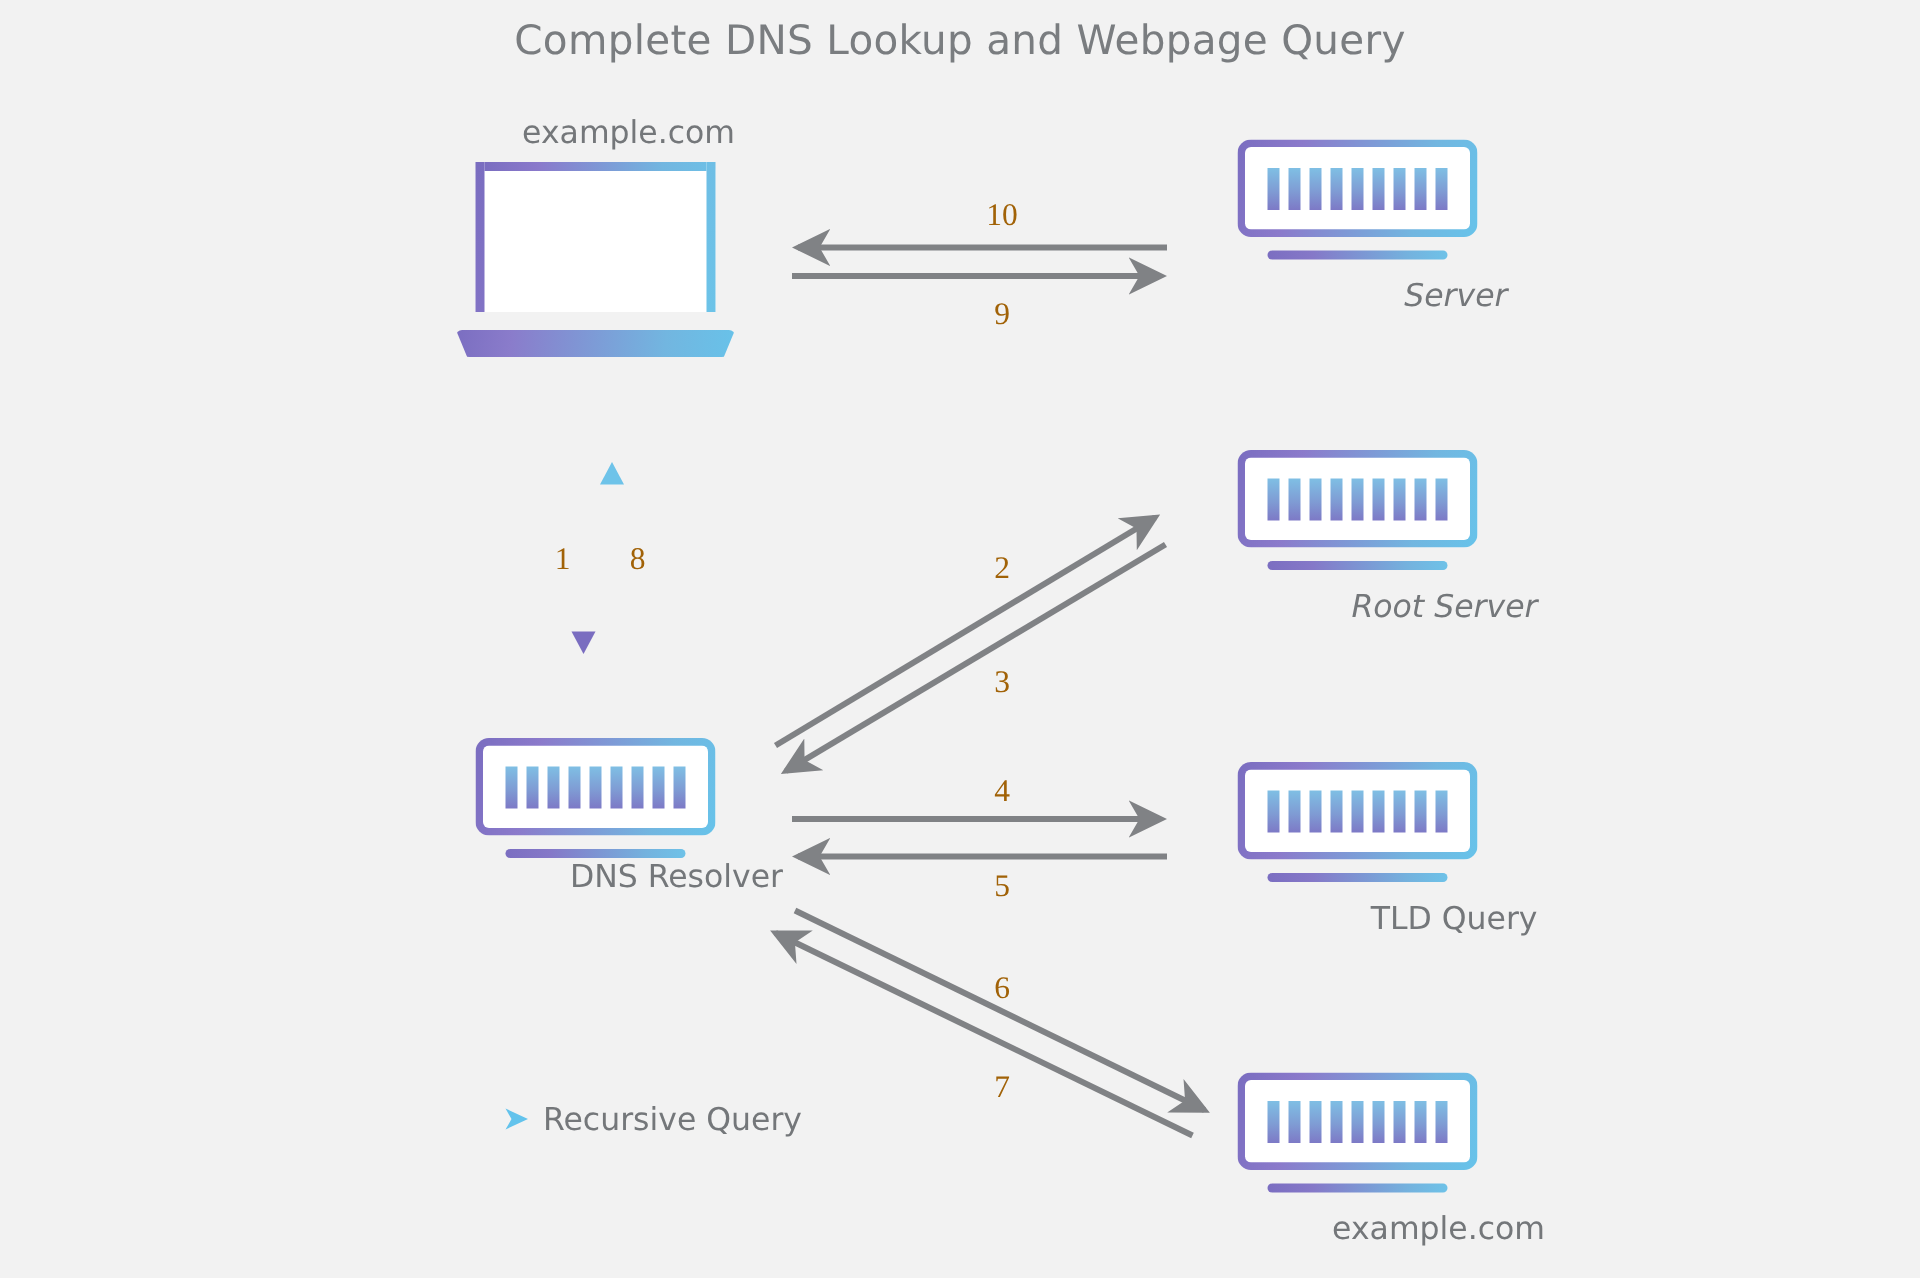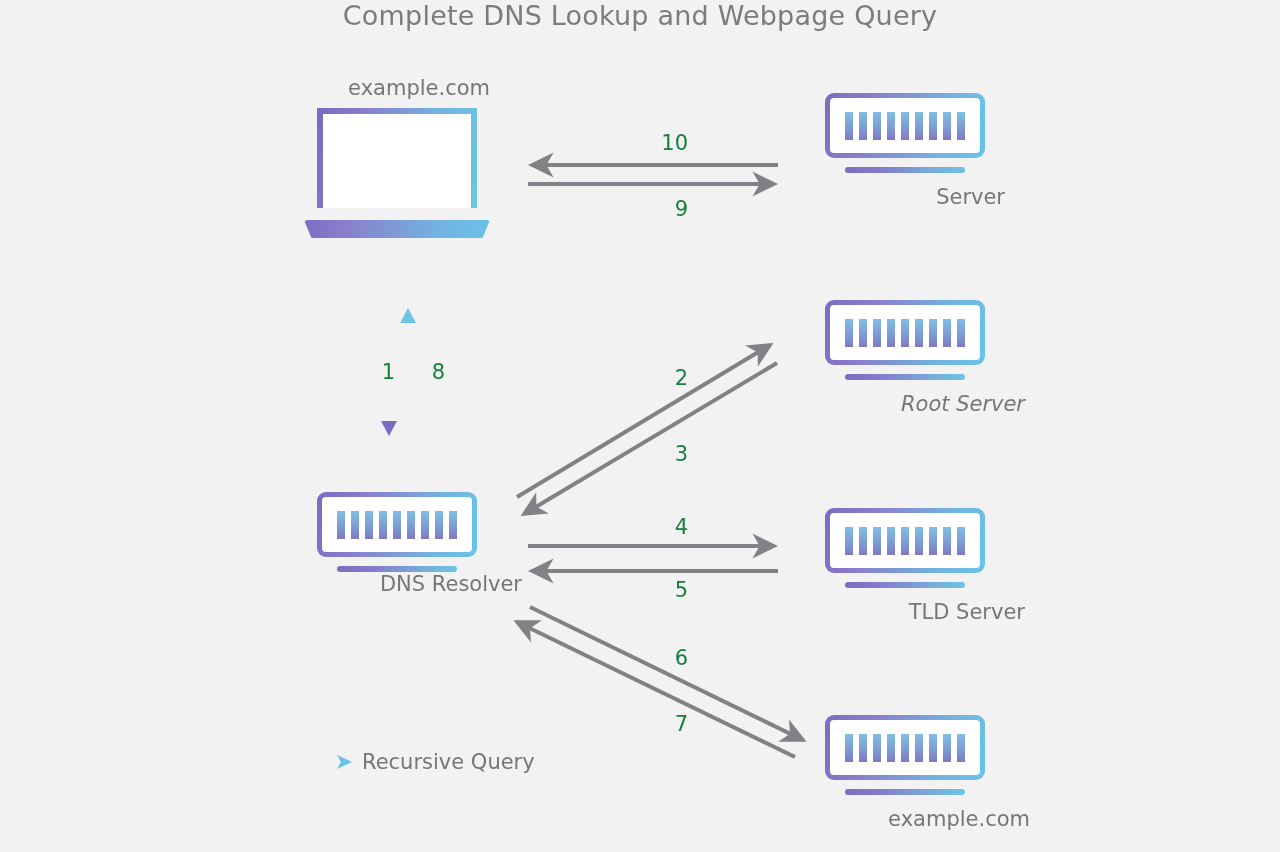--- a/index.html
+++ b/index.html
@@ -15,21 +15,21 @@
   }
   #stage {
     position: relative;
     width: 1280px;
     height: 852px;
   }
   .abs { position: absolute; }
 
   
   #page-title {
-    left: 0; top: 0;
+    left: 0; top: 12px;
     width: 1280px;
     text-align: center;
     font-size: 27px;
     color: #7a7d80;
     letter-spacing: 0.2px;
     font-weight: 400;
   }
 
   
   .node-label {
@@ -106,27 +106,28 @@
     border-radius: 3px;
     background: linear-gradient(90deg, #7b6ec1 0%, #8578c8 25%, #74b2de 78%, #6ec2e8 100%);
   }
 
   
   #arrow-layer { left: 0; top: 0; width: 1280px; height: 852px; }
 
   
   .step-num {
     font-size: 21px;
-    color: #15803d;
-    text-align: right;
+    color: #a16207;
+    text-align: center;
     width: 40px;
-  }
-
-  
-  #legend { left: 300px; top: 726px; margin-top: 16px; }
+    font-family: Liberation Serif, serif;
+  }
+
+  
+  #legend { left: 300px; top: 726px; }
   .legend-row {
     display: flex;
     align-items: center;
     height: 39px;
   }
   .legend-arrow { width: 54px; height: 18px; margin-right: 8px; }
   .legend-text {
     font-size: 21px;
     color: #74777a;
     white-space: nowrap;
@@ -216,21 +217,21 @@
           <i></i>
           <i></i>
           <i></i>
           <i></i>
           <i></i>
           <i></i>
           <i></i>
       </div>
       <div class="server-stand"></div>
     </div>
-    <div class="node-label abs" style="left:-20px; top:92px; width:200px;">Server</div>
+    <div class="node-label abs" style="left:-20px; top:92px; width:200px;font-style:italic;">Server</div>
   </div>
 
   <div class="abs" style="left:825px; top:300px; width:160px;">
     <div class="server abs" style="left:0; top:0;">
       <div class="server-box"></div>
       <div class="server-bars">
         <i></i>
           <i></i>
           <i></i>
           <i></i>
@@ -273,21 +274,21 @@
           <i></i>
           <i></i>
           <i></i>
           <i></i>
           <i></i>
           <i></i>
           <i></i>
       </div>
       <div class="server-stand"></div>
     </div>
-    <div class="node-label abs" style="left:-40px; top:92px; width:240px;">TLD Server</div>
+    <div class="node-label abs" style="left:-40px; top:92px; width:240px;">TLD Query</div>
   </div>
 
   <div class="abs" style="left:825px; top:715px; width:160px;">
     <div class="server abs" style="left:0; top:0;">
       <div class="server-box"></div>
       <div class="server-bars">
         <i></i>
           <i></i>
           <i></i>
           <i></i>

